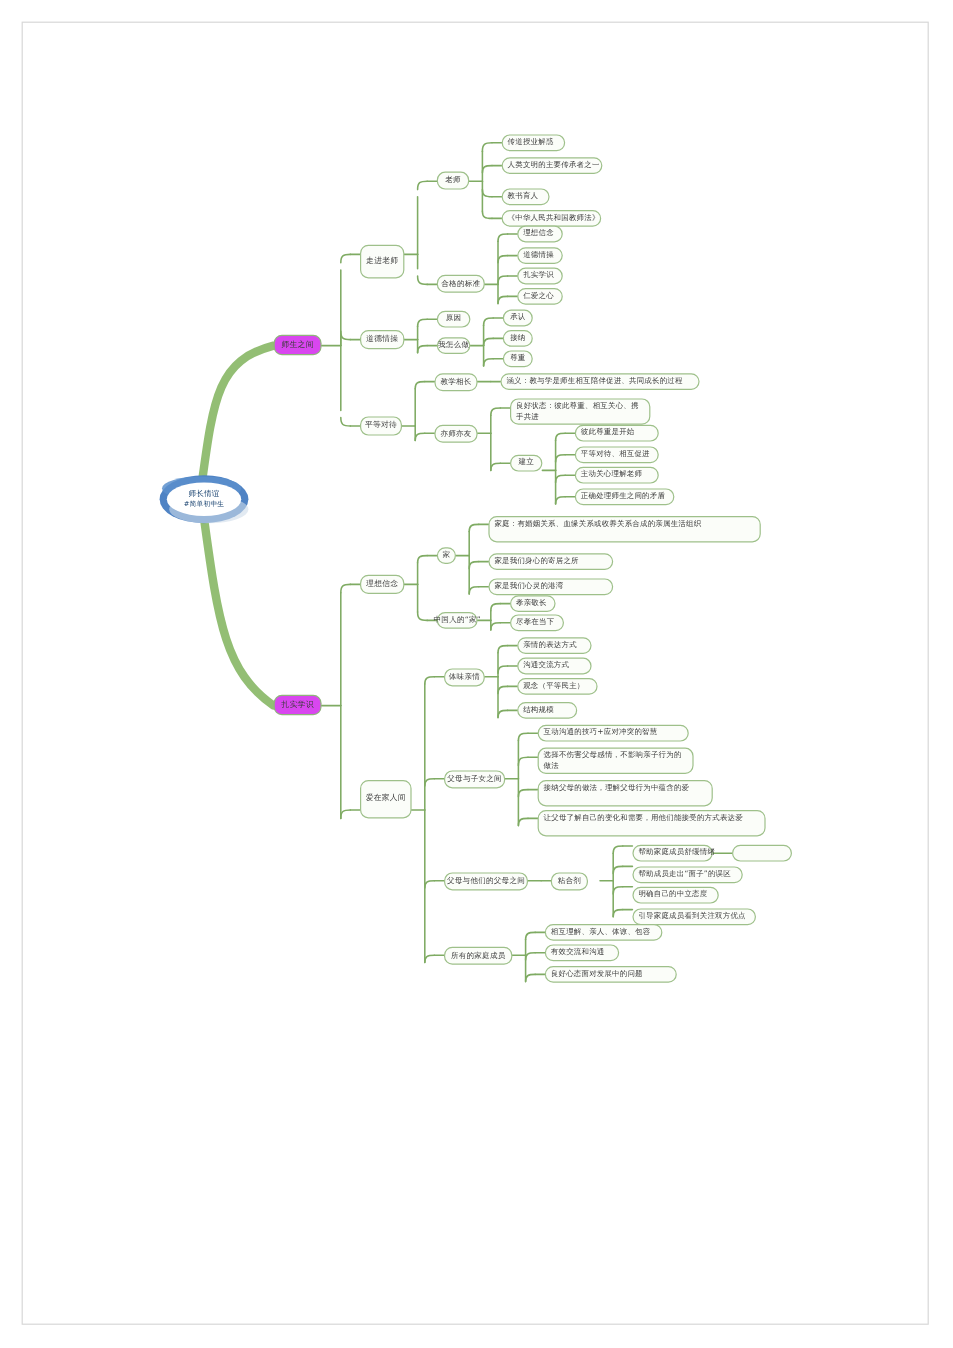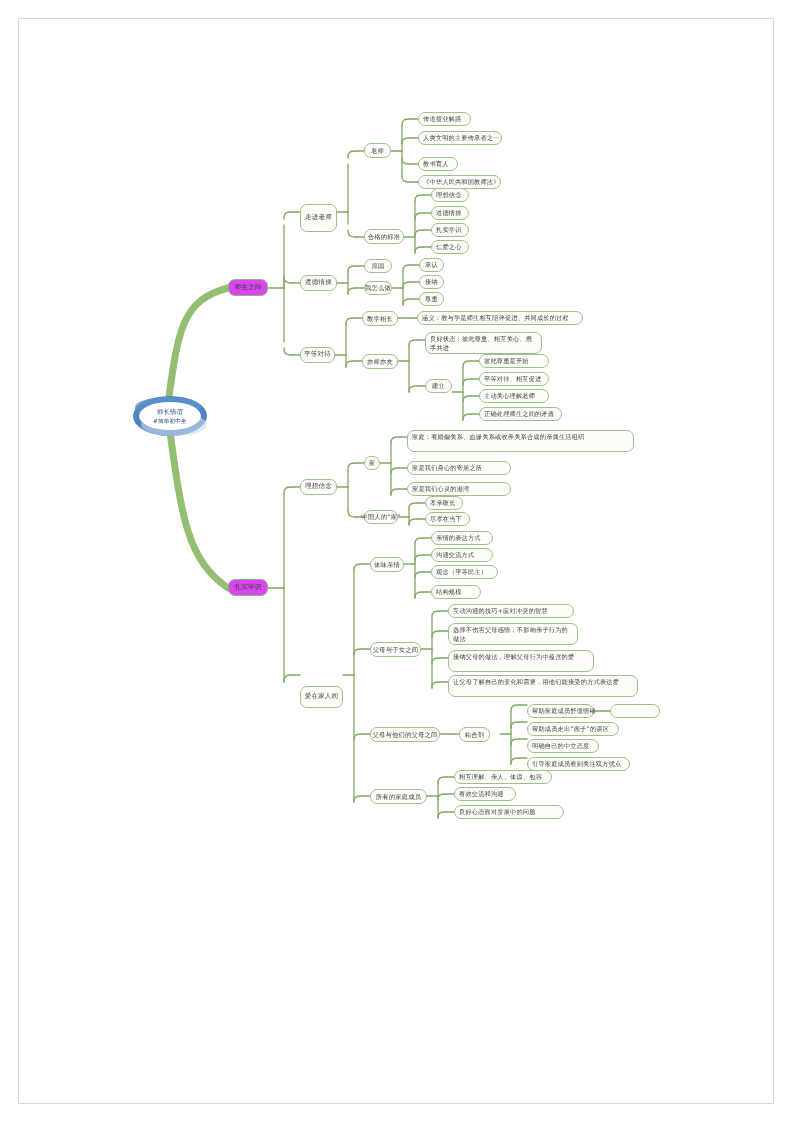--- a/index.html
+++ b/index.html
@@ -345,21 +345,21 @@
 
     <div class="node l4 wrap" style="left:407px;top:430px;width:227px;height:22px;align-items:flex-start;padding-top:2px;">家庭：有婚姻关系、血缘关系或收养关系合成的亲属生活组织</div>
     <div class="node l4" style="left:407px;top:461px;width:104px;height:14px;">家是我们身心的寄居之所</div>
     <div class="node l4" style="left:407px;top:482px;width:104px;height:14px;">家是我们心灵的港湾</div>
 
     <div class="node l3" style="left:364px;top:510px;width:34px;height:14px;justify-content:center;">中国人的“家”</div>
 
     <div class="node l4" style="left:425px;top:496px;width:38px;height:14px;">孝亲敬长</div>
     <div class="node l4" style="left:425px;top:512px;width:45px;height:14px;">尽孝在当下</div>
 
-    <div class="node l2" style="left:300px;top:686px;width:43px;height:22px;justify-content:center;">爱在家人间</div>
+    <div class="node l2" style="left:300px;top:650px;width:43px;height:32px;justify-content:center;">爱在家人间</div>
 
     <div class="node l3" style="left:370px;top:557px;width:34px;height:15px;justify-content:center;">体味亲情</div>
 
     <div class="node l4" style="left:431px;top:531px;width:62px;height:14px;">亲情的表达方式</div>
     <div class="node l4" style="left:431px;top:548px;width:62px;height:14px;">沟通交流方式</div>
     <div class="node l4" style="left:431px;top:565px;width:67px;height:14px;">观念（平等民主）</div>
     <div class="node l4" style="left:431px;top:585px;width:50px;height:14px;">结构规模</div>
 
     <div class="node l3" style="left:370px;top:642px;width:51px;height:15px;justify-content:center;">父母与子女之间</div>
 

